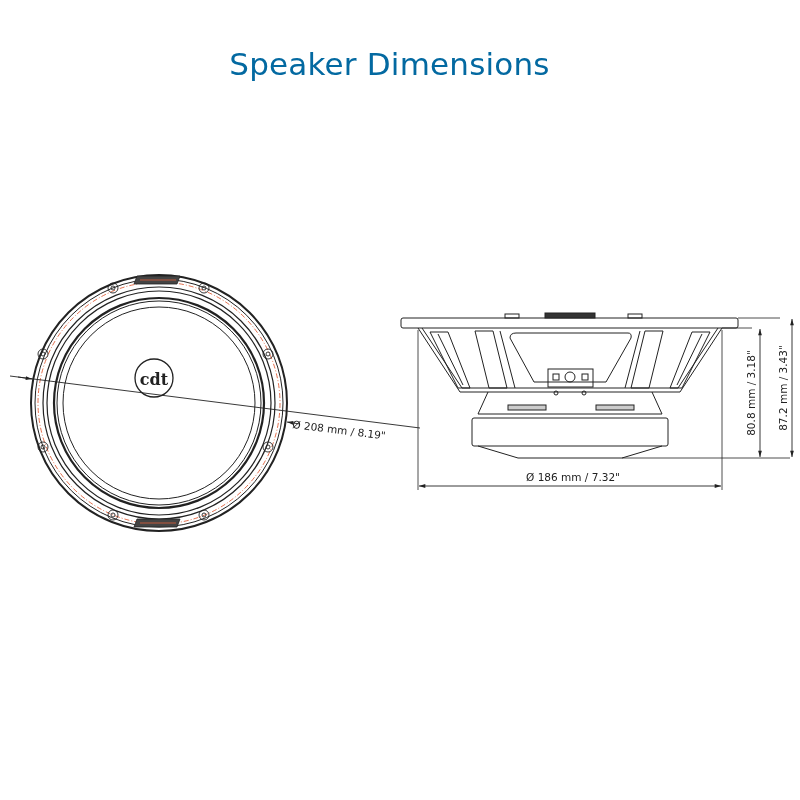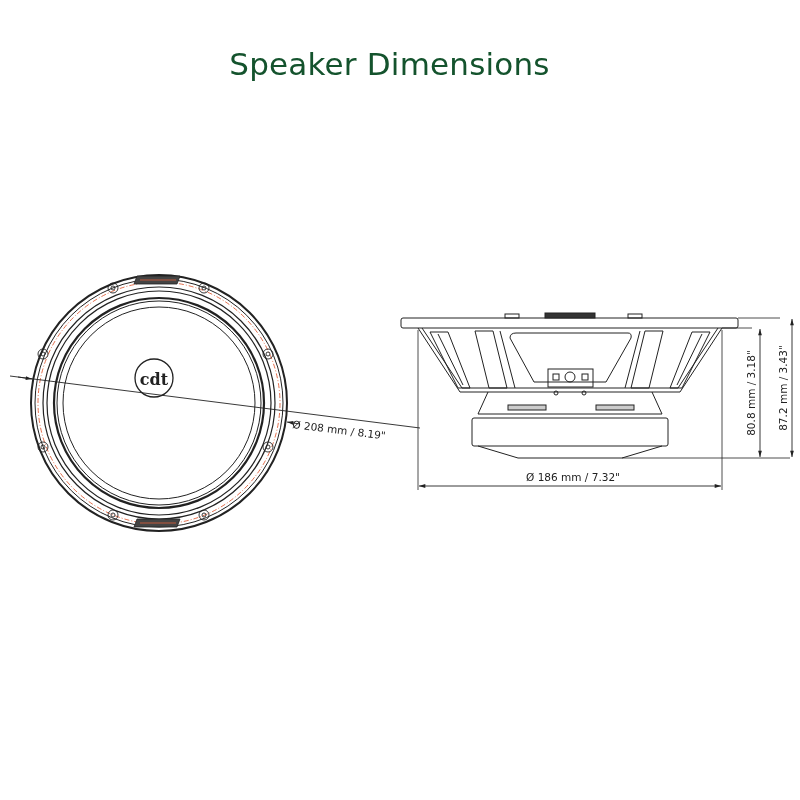--- a/index.html
+++ b/index.html
@@ -1,17 +1,17 @@
 <!DOCTYPE html>
 <html><head>
 <meta charset="utf-8">
 <style>
   html, body { margin: 0; padding: 0; background: #ffffff; }
   body { width: 800px; height: 800px; position: relative; overflow: hidden; font-family: "DejaVu Sans", sans-serif; }
-  .title { position: absolute; left: 0; top: 46px; width: 779px; text-align: center; font-size: 31px; color: #14532d; font-family: "DejaVu Sans", sans-serif; letter-spacing: 0.2px; }
+  .title { position: absolute; left: 0; top: 46px; width: 779px; text-align: center; font-size: 31px; color: #0369a1; font-family: "DejaVu Sans", sans-serif; letter-spacing: 0.2px; }
   svg.drawing { position: absolute; left: 0; top: 0; }
   .dim-text { font-family: "DejaVu Sans", sans-serif; font-size: 10.5px; fill: #222; }
 </style>
 </head>
 <body>
 
 <div class="title">Speaker Dimensions</div>
 
 <svg class="drawing" width="800" height="800" viewBox="0 0 800 800">
   <defs>

